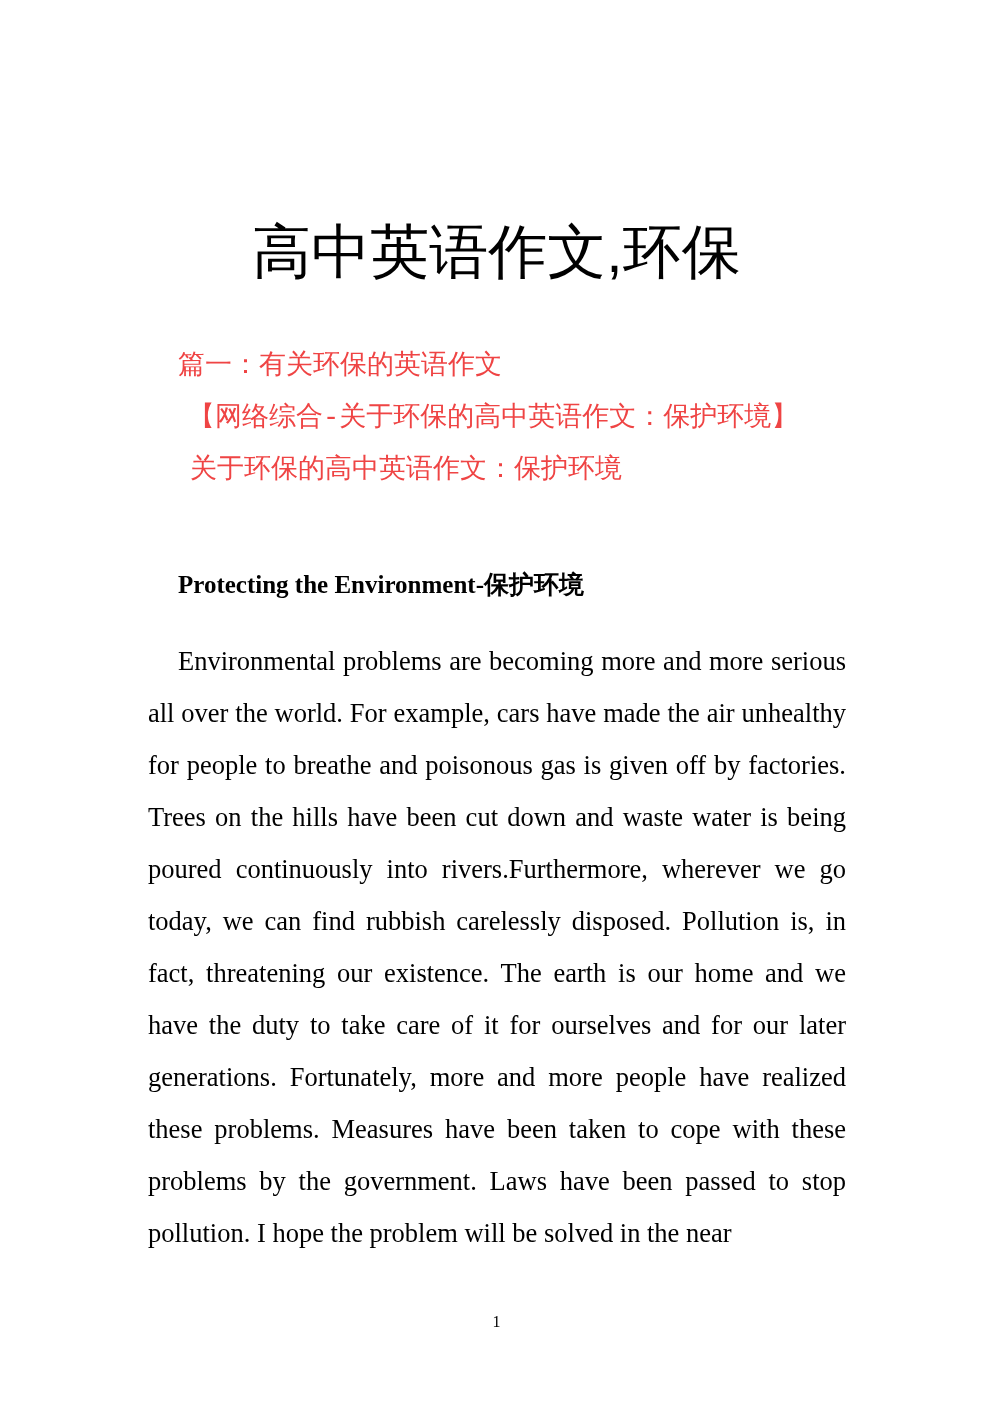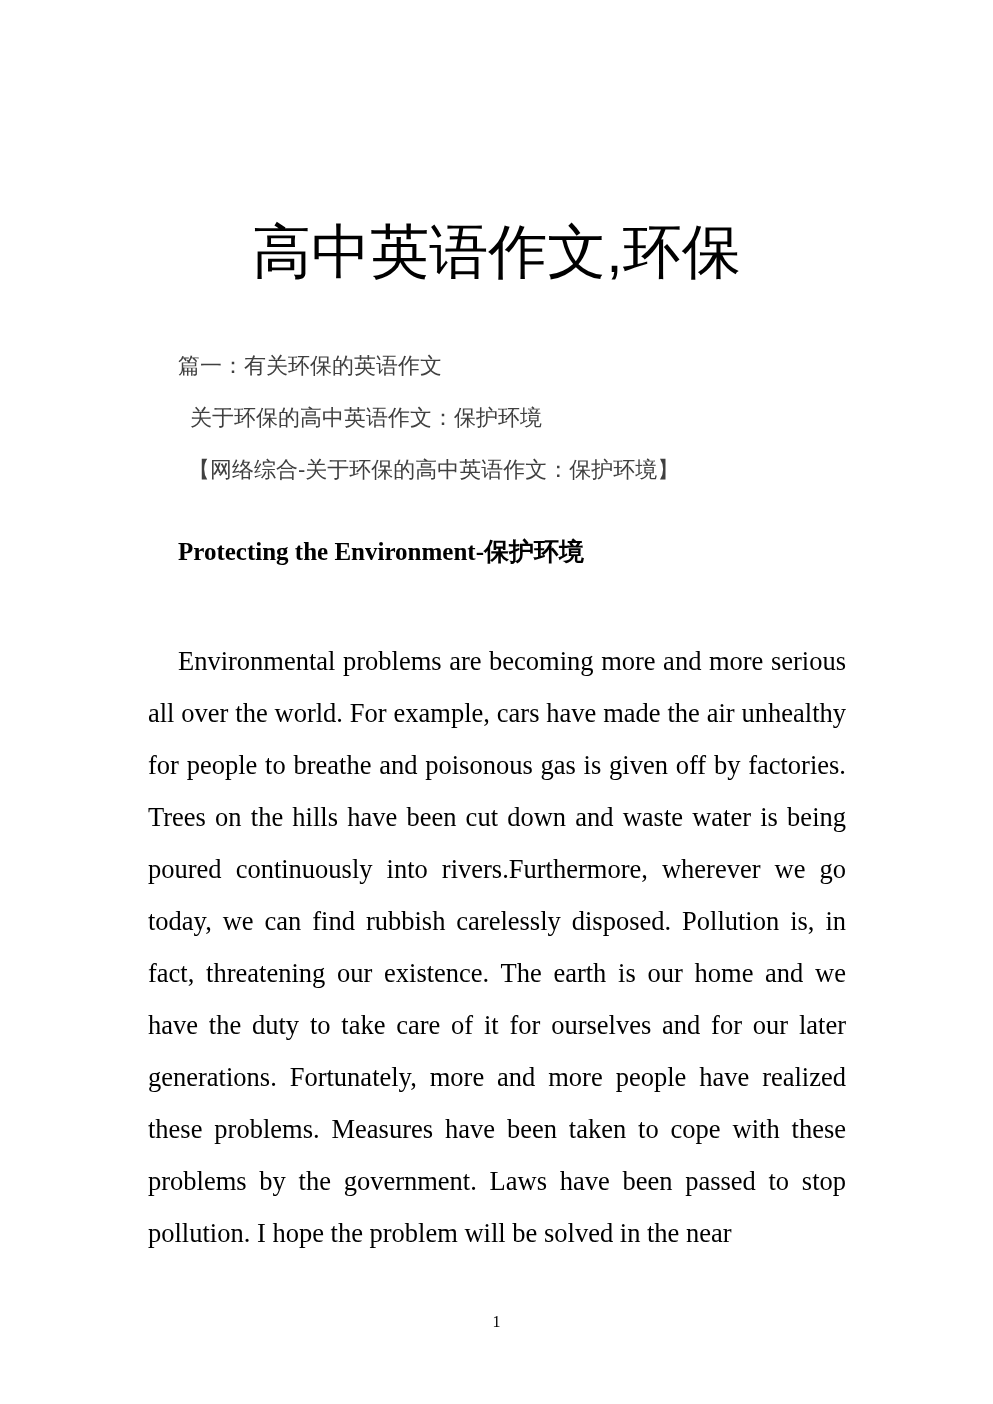--- a/index.html
+++ b/index.html
@@ -36,35 +36,35 @@
   }
 
   
   .intro-block {
     position: absolute;
     left: 148px;
     top: 332px;
     width: 700px;
   }
   .intro-line {
-    font-family: Liberation Sans, sans-serif;
-    font-size: 22px;
+    font-family: Liberation Mono, monospace;
+    font-size: 27px;
     line-height: 52px;
-    color: #404040;
+    color: #ef4444;
     white-space: nowrap;
   }
   .intro-line.lvl1 { padding-left: 30px; }
   .intro-line.lvl2 { padding-left: 40px; }
   .intro-line.lvl3 { padding-left: 42px; }
 
   
   .en-heading {
     position: absolute;
     left: 148px;
-    top: 520px;
+    top: 553px;
     width: 700px;
     padding-left: 30px;
     font-family: "Liberation Serif", "DejaVu Serif", serif;
     font-size: 25px;
     line-height: 48px;
     font-weight: bold;
     color: #000000;
     white-space: nowrap;
     box-sizing: border-box;
   }
@@ -103,22 +103,22 @@
 </style>
 </head>
 <body>
 
 <div class="page">
 
   <h1 class="doc-title">高中英语作文,环保</h1>
 
   <div class="intro-block">
     <div class="intro-line lvl1">篇一：有关环保的英语作文</div>
+    <div class="intro-line lvl2">【网络综合-关于环保的高中英语作文：保护环境】</div>
     <div class="intro-line lvl3">关于环保的高中英语作文：保护环境</div>
-    <div class="intro-line lvl2">【网络综合-关于环保的高中英语作文：保护环境】</div>
   </div>
 
   <div class="en-heading">Protecting the Environment-保护环境</div>
 
   <p class="body-para">Environmental problems are becoming more and more serious all over the world. For example, cars have made the air unhealthy for people to breathe and poisonous gas is given off by factories. Trees on the hills have been cut down and waste water is being poured continuously into rivers.Furthermore, wherever we go today, we can find rubbish carelessly disposed. Pollution is, in fact, threatening our existence. The earth is our home and we have the duty to take care of it for ourselves and for our later generations. Fortunately, more and more people have realized these problems. Measures have been taken to cope with these problems by the government. Laws have been passed to stop pollution. I hope the problem will be solved in the near</p>
 
   <div class="page-number">1</div>
 
 </div>
 

